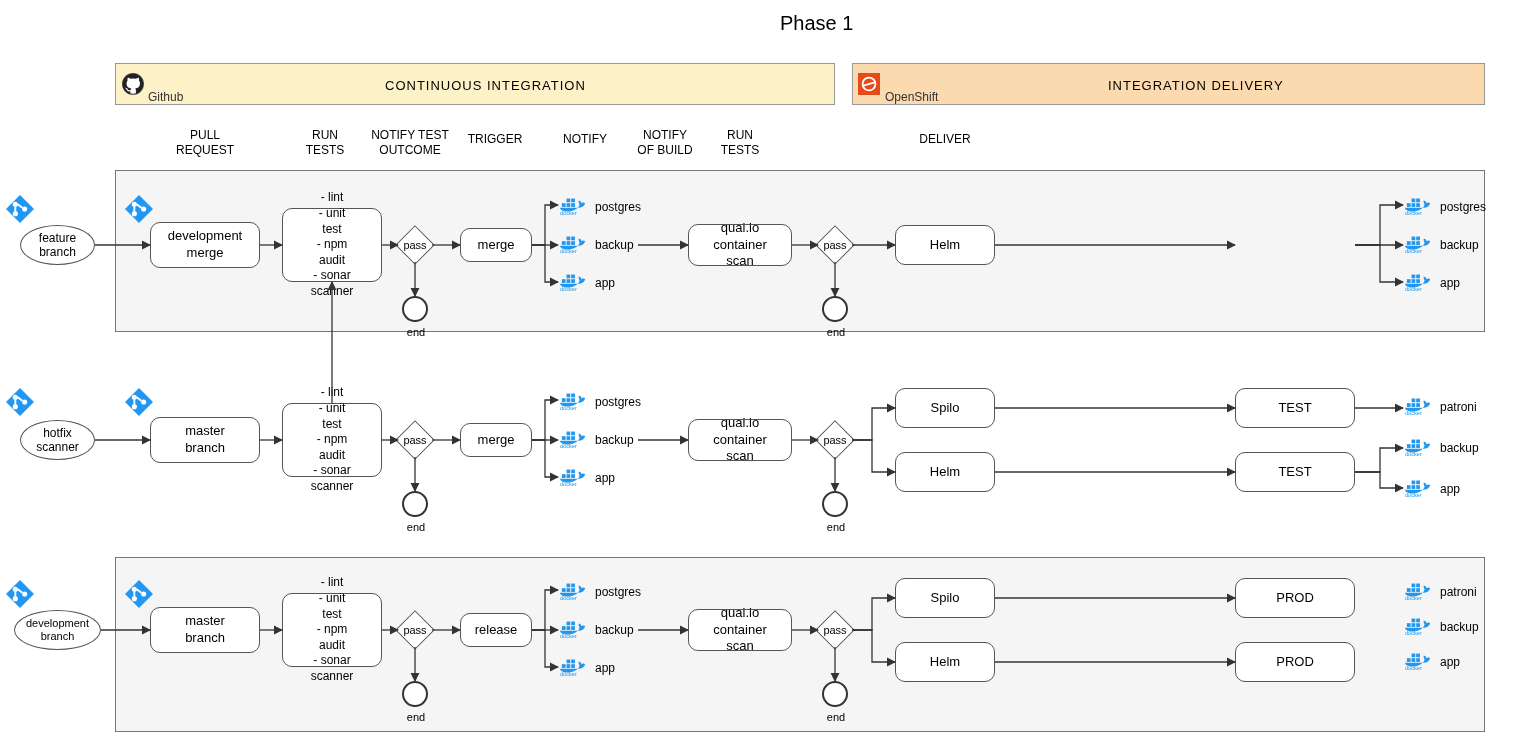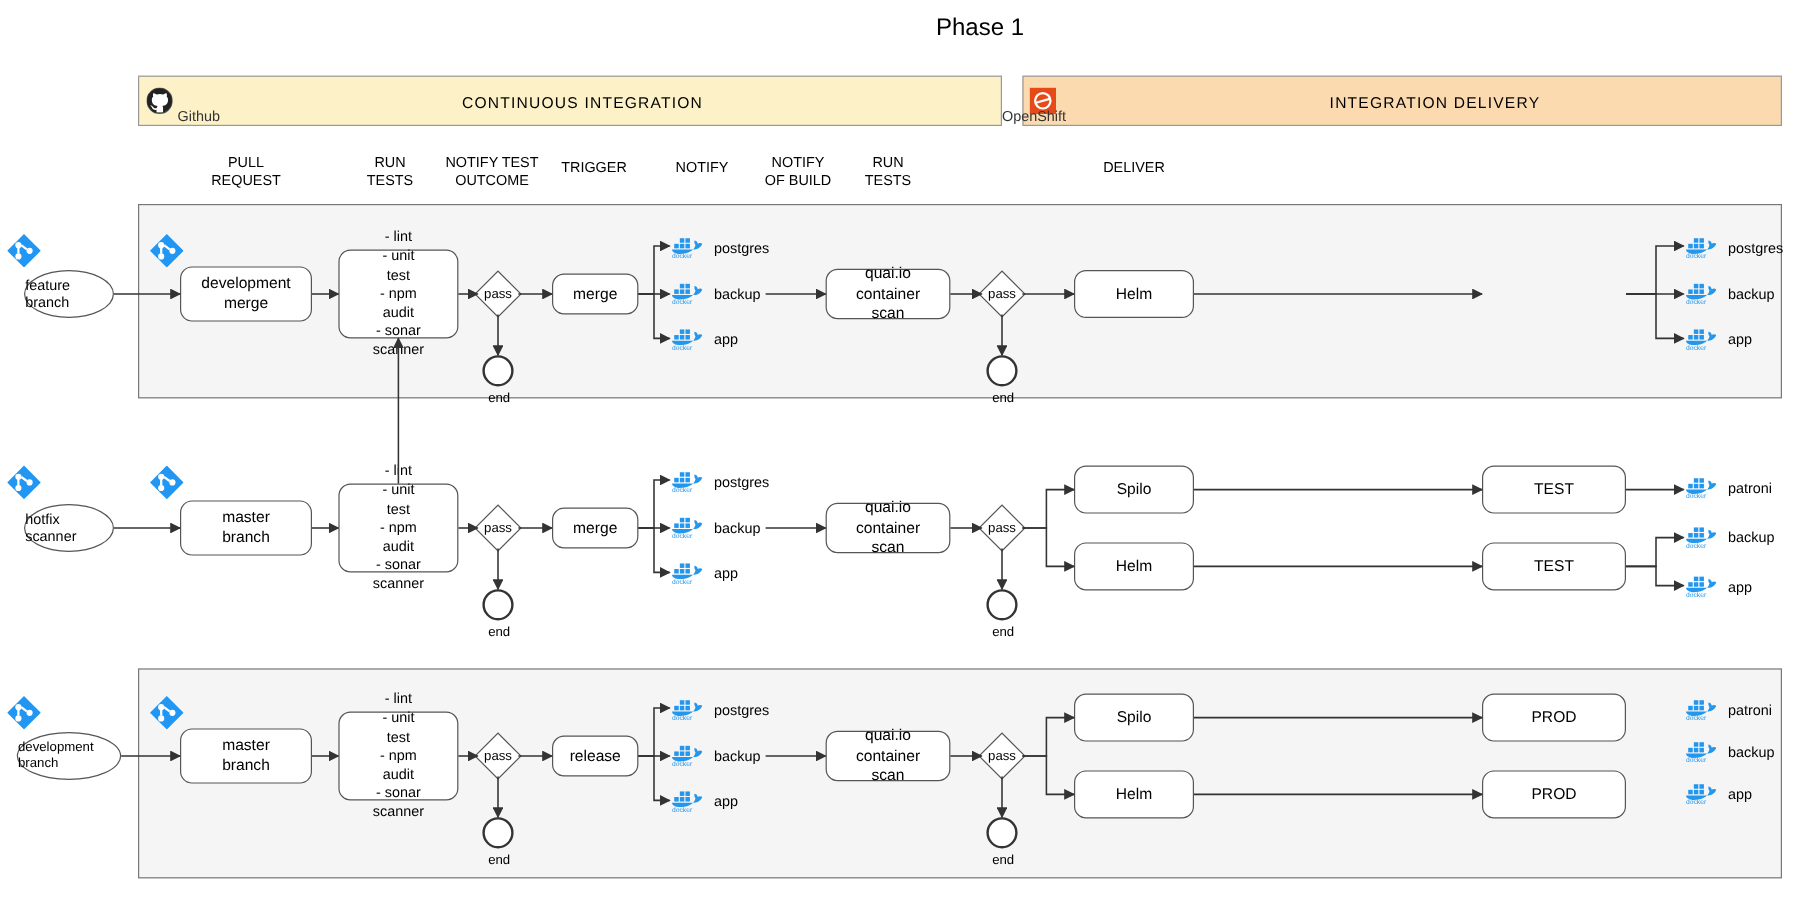--- a/index.html
+++ b/index.html
@@ -11,21 +11,21 @@
   .hdr-cd   { background:#fbdab0; }
   .hdr-label { position:absolute; font-size:13px; letter-spacing:1px; }
   .hdr-platform { position:absolute; font-size:12px; color:#333; }
   .hdr-icon { position:absolute; }
   .col-label { position:absolute; font-size:12px; text-align:center; white-space:pre-line; line-height:1.25; }
   .lane { position:absolute; background:#f5f5f5; border:1px solid #777; }
   .box  { position:absolute; background:#fff; border:1px solid #555; border-radius:10px;
           display:flex; align-items:center; justify-content:center; text-align:center;
           font-size:13px; line-height:1.3; padding:4px 25px; white-space:pre-line; }
   .ellipse { position:absolute; background:#fff; border:1px solid #555; border-radius:50%;
-             display:flex; align-items:center; justify-content:center; 
+             display:flex; align-items:center; justify-content:center; text-align:center;
              font-size:12px; line-height:1.2; }
   .diamond { position:absolute; width:40px; height:40px; }
   .diamond .sq { position:absolute; left:50%; top:50%; width:28px; height:28px;
                  transform:translate(-50%,-50%) rotate(45deg); background:#fff; border:1px solid #555; }
   .diamond .lbl { position:absolute; left:0; top:0; width:40px; height:40px;
                   display:flex; align-items:center; justify-content:center; font-size:11px; z-index:1;}
   .end-circle { position:absolute; width:26px; height:26px; border-radius:50%;
                 background:#fff; border:2px solid #333; }
   .end-lbl { position:absolute; font-size:11px; text-align:center; width:40px; }
   .docker-icon { position:absolute; }
@@ -53,21 +53,21 @@
       </svg>
   </span>
   <div class="hdr-platform" style="left:148px; top:90px;">Github</div>
   <span class="hdr-icon" style="left:858px; top:73px;">
     <svg width="22" height="22" viewBox="0 0 24 24">
         <rect width="24" height="24" fill="#e64a19"></rect>
         <circle cx="12" cy="12" r="7" fill="none" stroke="#fff" stroke-width="2"></circle>
         <path d="M5 14 L19 10" stroke="#fff" stroke-width="2"></path>
       </svg>
   </span>
-  <div class="hdr-platform" style="left:835px; top:90px;">OpenShift</div>
+  <div class="hdr-platform" style="left:885px; top:90px;">OpenShift</div>
 
   <div class="col-label" style="left:165px; top:128px; width:80px;text-align:center;">PULL
 REQUEST</div>
   <div class="col-label" style="left:295px; top:128px; width:60px;">RUN
 TESTS</div>
   <div class="col-label" style="left:365px; top:128px; width:90px;">NOTIFY  TEST
 OUTCOME</div>
   <div class="col-label" style="left:460px; top:132px; width:70px;">TRIGGER</div>
   <div class="col-label" style="left:555px; top:132px; width:60px;">NOTIFY</div>
   <div class="col-label" style="left:630px; top:128px; width:70px;">NOTIFY

